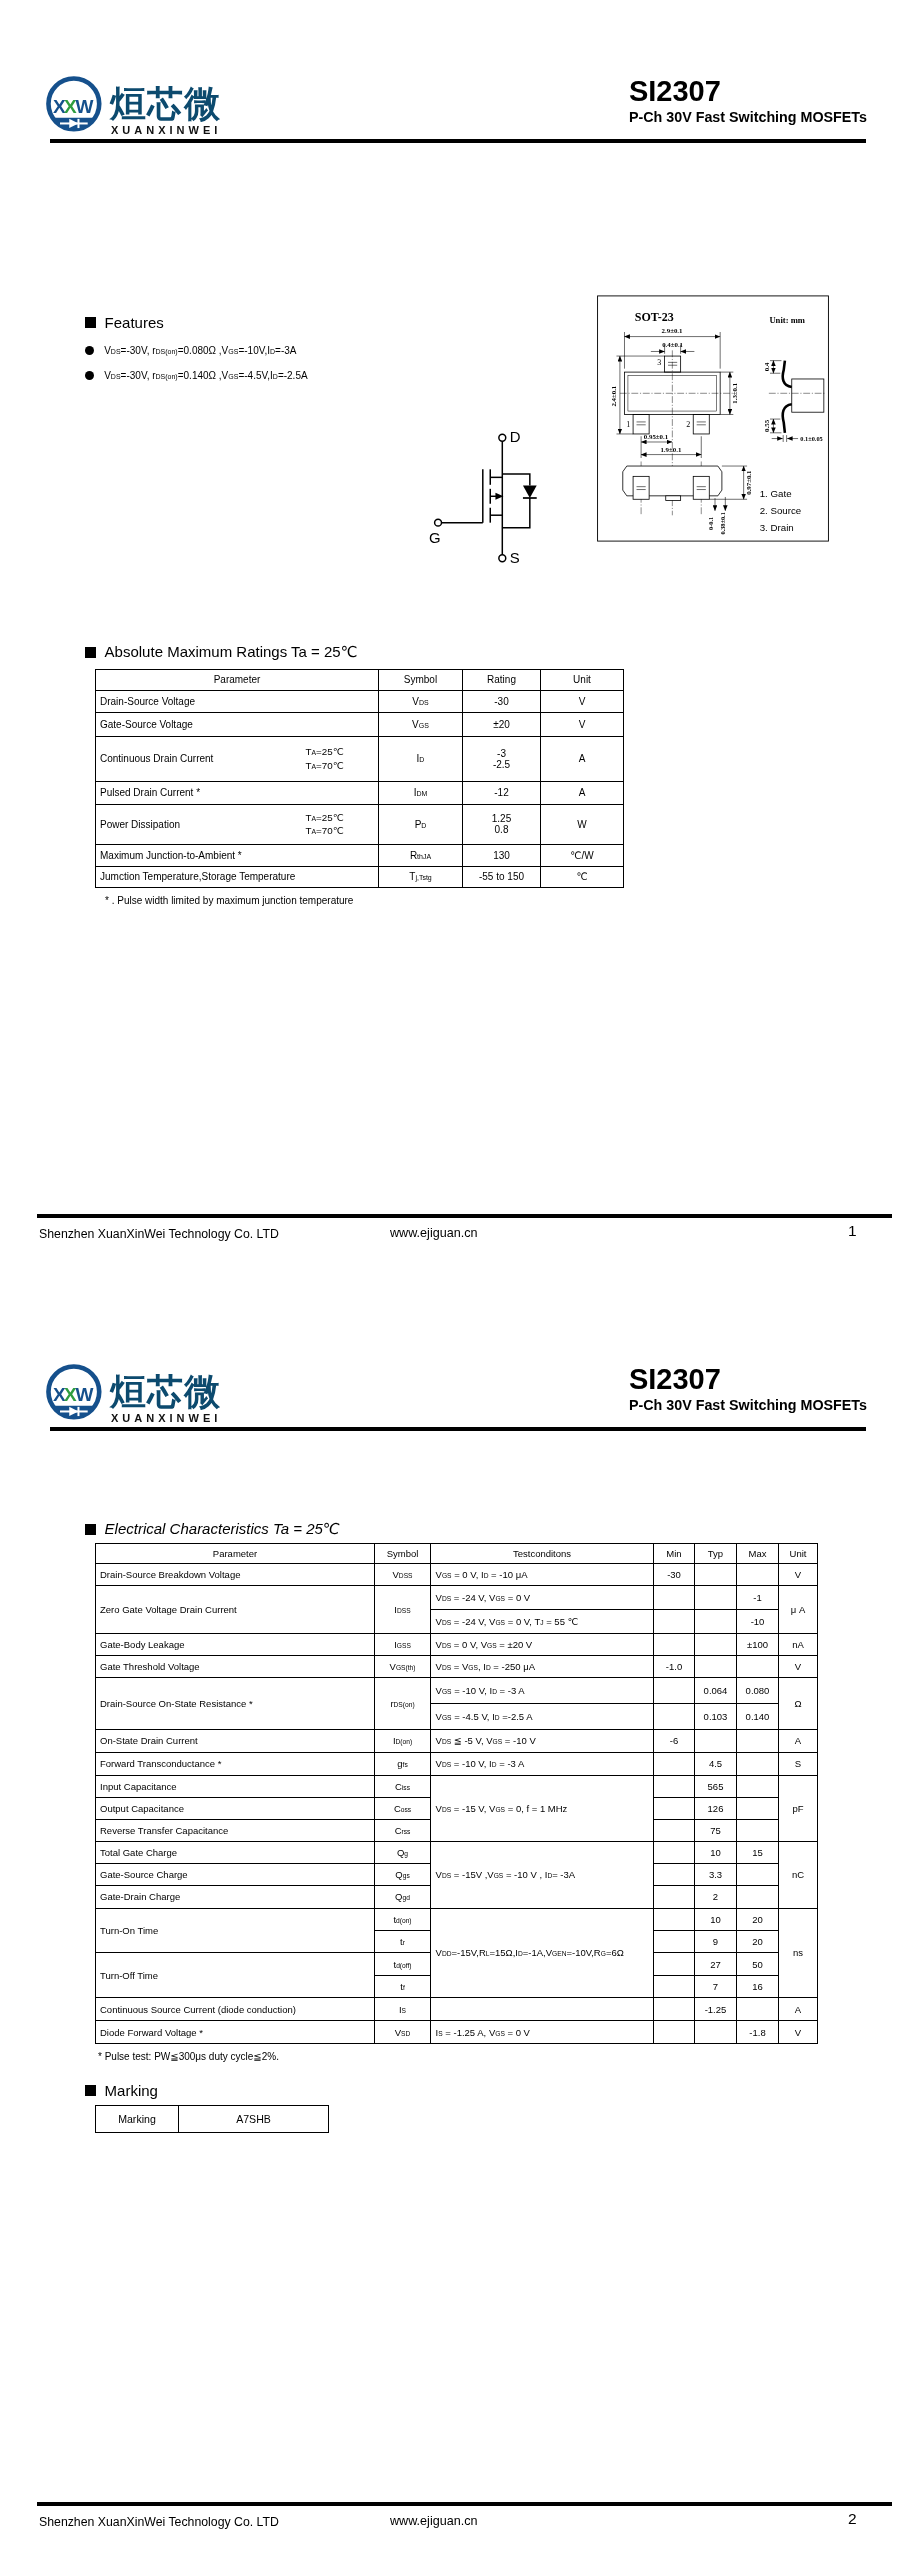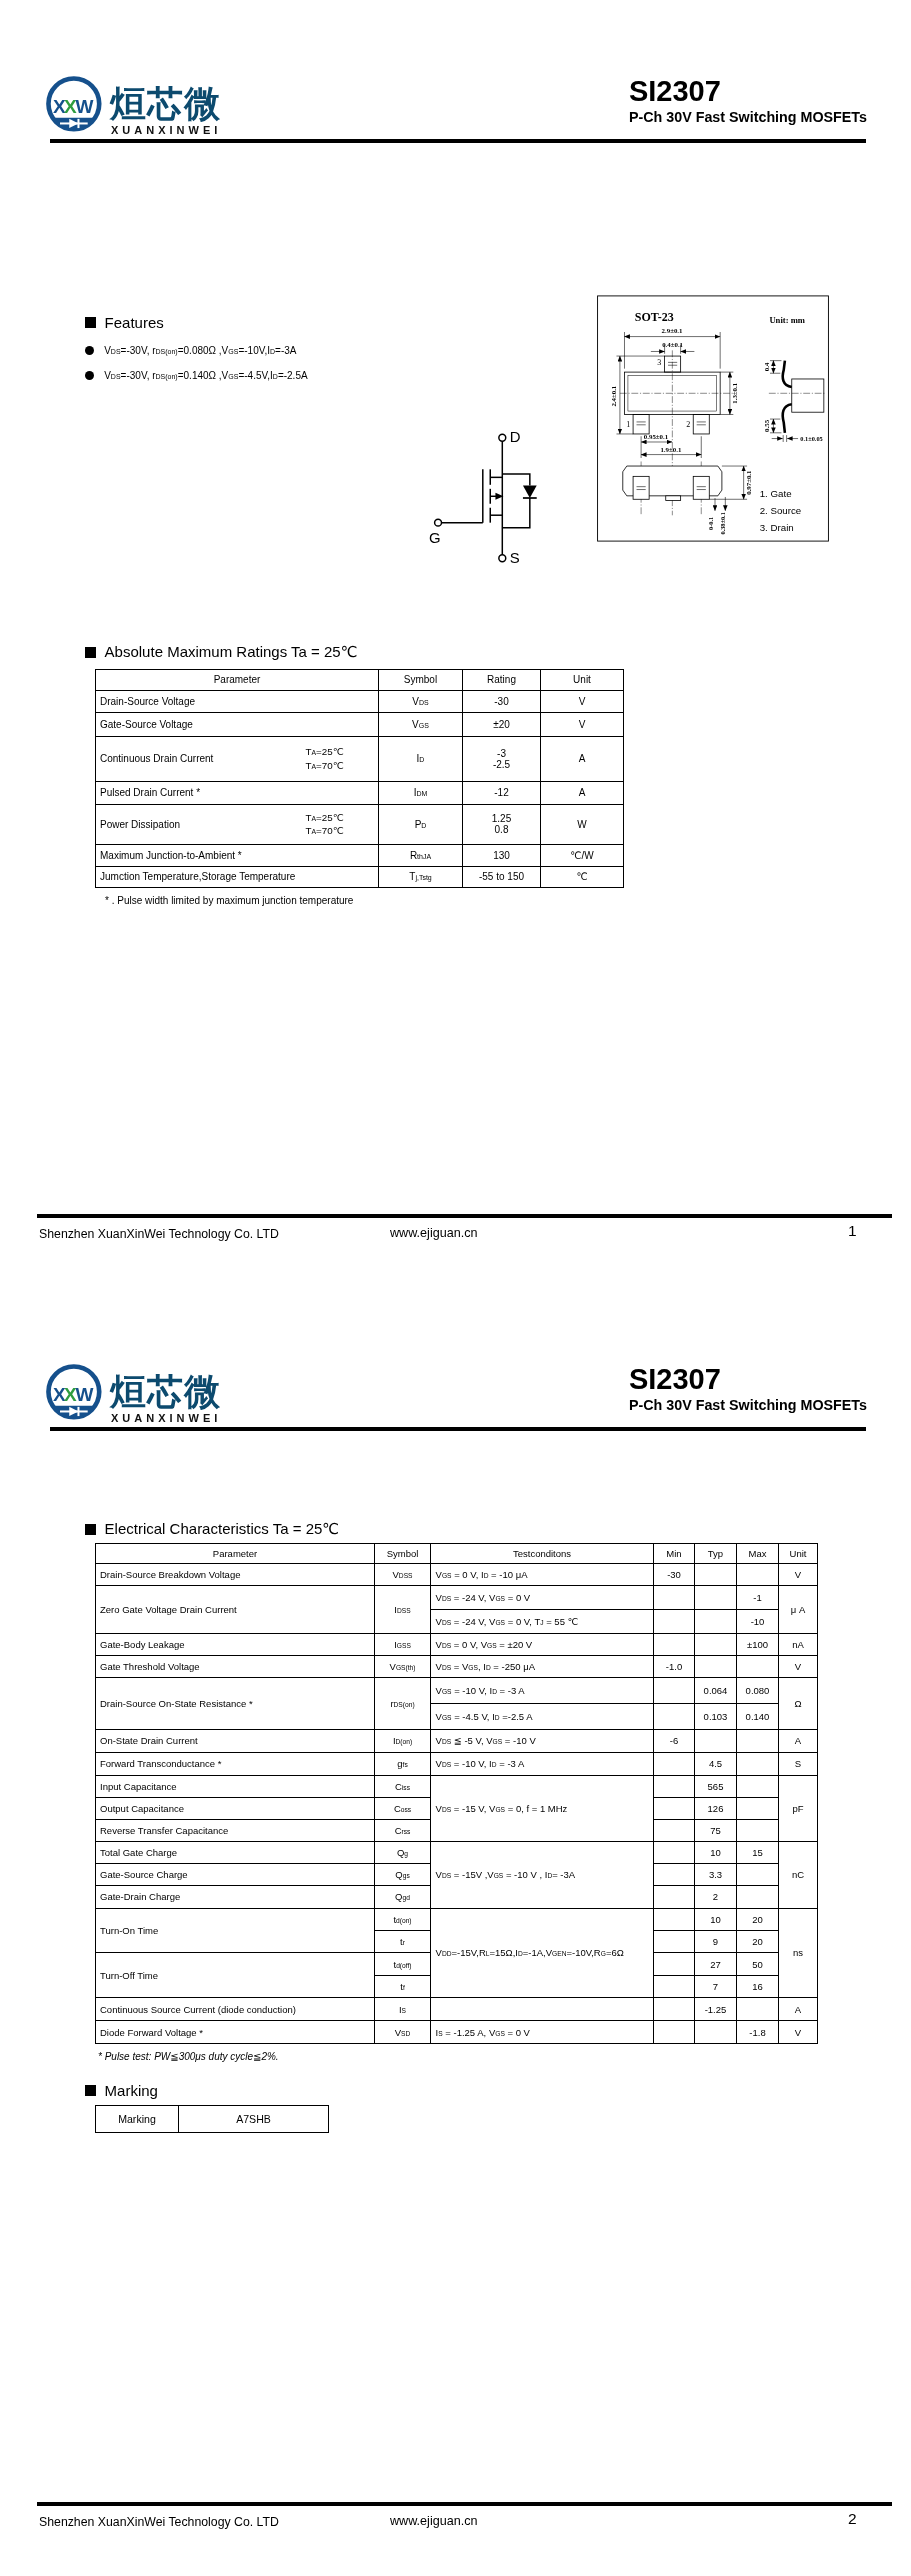--- a/index.html
+++ b/index.html
@@ -34,24 +34,24 @@
   .amr-heading{left:85px;top:643px;}
   table.amr{left:95px;top:669px;}
   .fn{font-size:10px;}
   .fn1{left:105px;top:895px;}
   
   .frule{left:37px;top:1214px;width:855px;height:4px;background:#000;}
   .f-co{left:39px;top:1227px;font-size:12.3px;}
   .f-web{left:390px;top:1226px;font-size:12.6px;}
   .f-pg{left:848px;top:1222px;font-size:15.5px;}
   
-  .ec-heading{left:85px;top:232px;}
+  .ec-heading{left:85px;top:232px;font-style:italic;}
   table.ec{left:95px;top:255px;}
   .ec td{font-size:9.5px;}
-  .fn2{left:98px;top:763px;font-style:italic;}
+  .fn2{left:98px;top:763px;}
   .mk-heading{left:85px;top:794px;}
   table.mk{left:95px;top:817px;}
   .mk td{font-size:10.6px;text-align:center;height:26px;}
   
   .pk-title{font:700 21px "Liberation Serif",serif;}
   .pk-unit{font:700 15px "Liberation Serif",serif;}
   .pk-dim{font:700 12px "Liberation Serif",serif;}
   .pk-dim-sm{font:700 11px "Liberation Serif",serif;}
   .pk-pin{font:400 14px "Liberation Serif",serif;}
   .pk-list{font:400 17px "Liberation Sans",sans-serif;}

